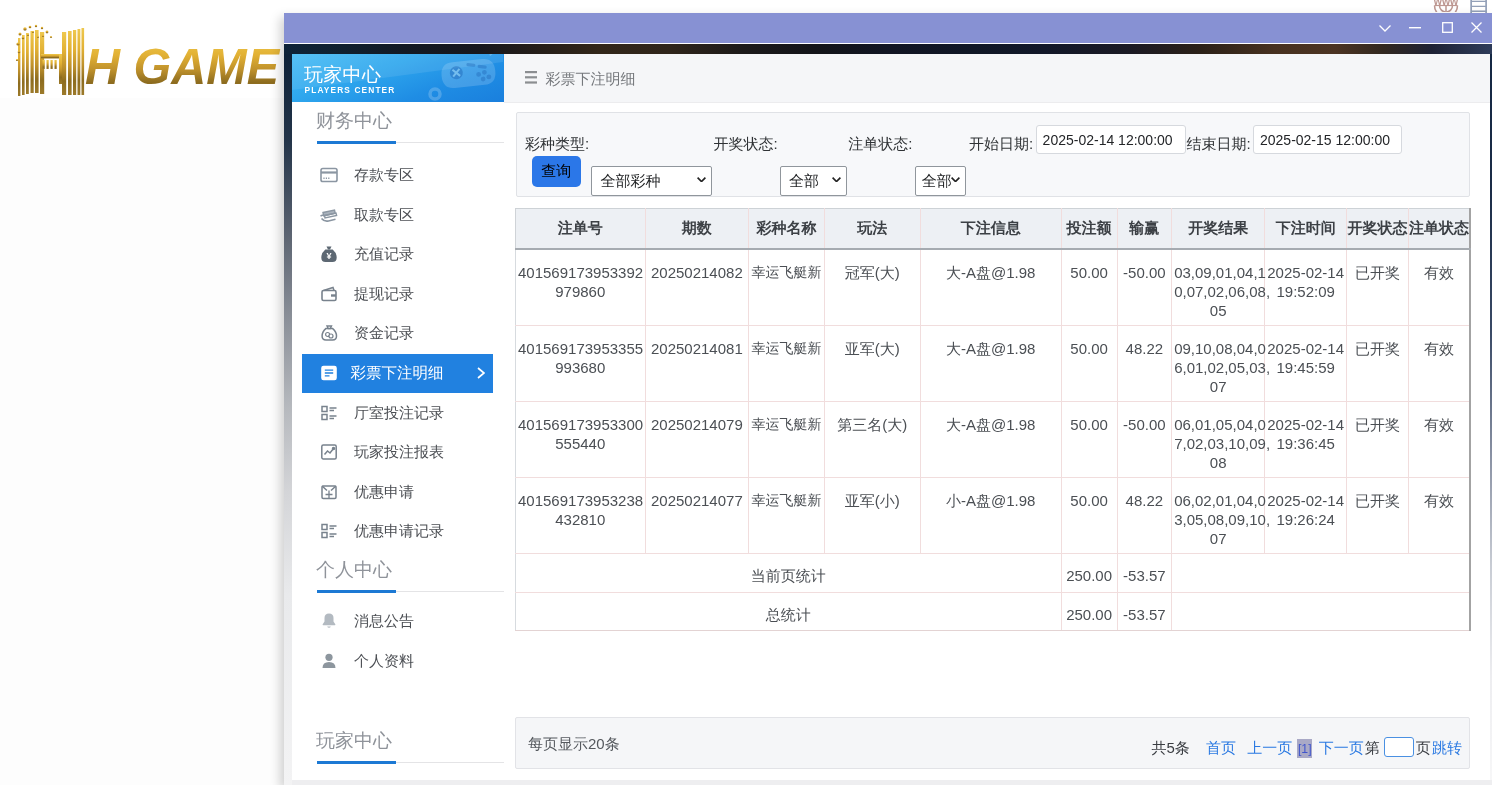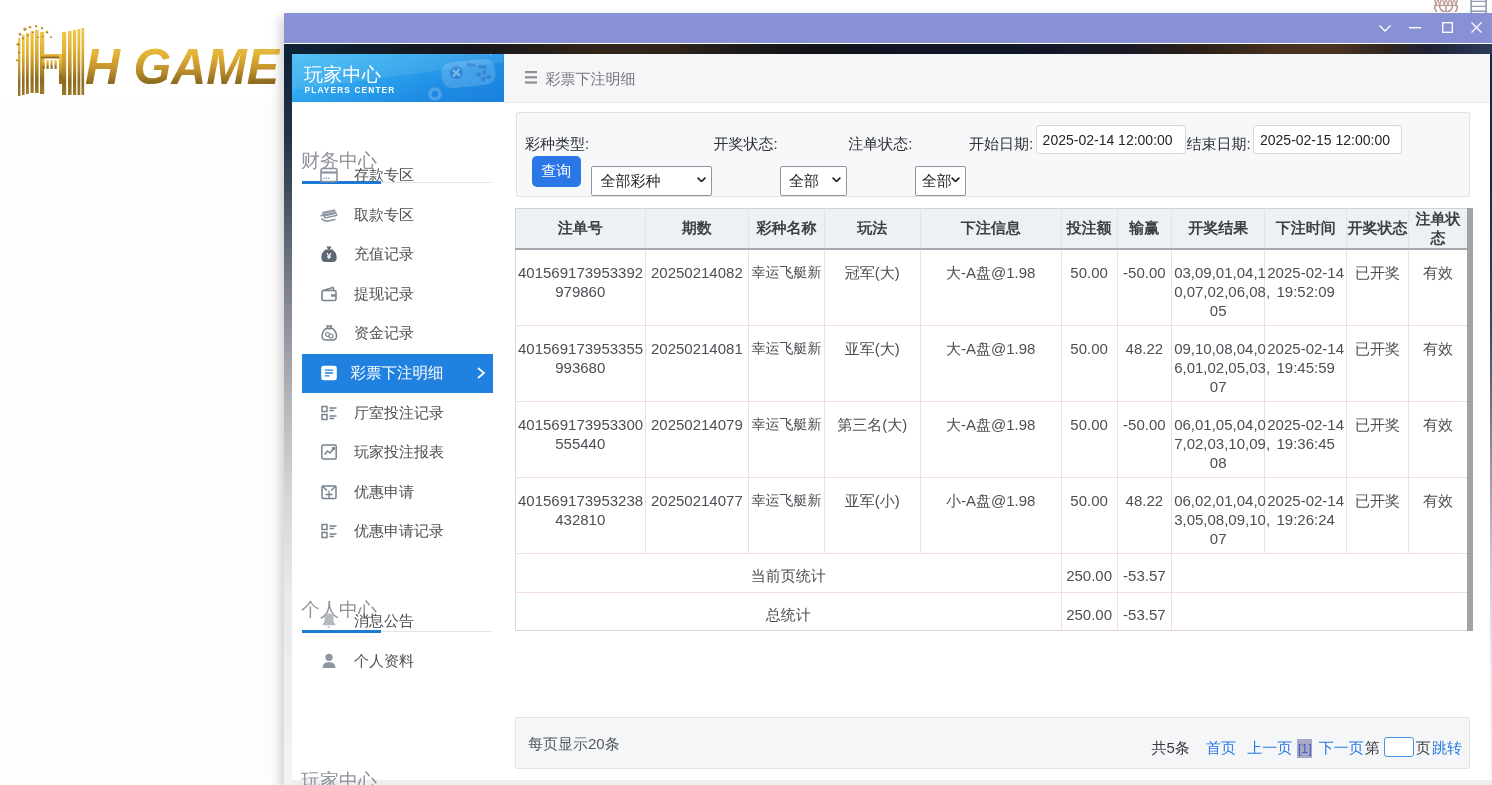--- a/index.html
+++ b/index.html
@@ -18,21 +18,21 @@
     background:linear-gradient(90deg,#0e2338 0%,#10202f 5%,#131a24 10%,#17171d 16%,#251e19 21%,#322619 26%,#2f251b 32%,#1c1a1a 38%,#131419 44%,#111523 50%,#101726 57%,#121829 63%,#1b1a24 70%,#2c2118 76%,#473120 82%,#4c3423 87%,#322820 91%,#1e2235 95%,#2e3c5a 100%);}
   #lstrip{left:0;top:40.7px;width:8px;height:731px;
     background:linear-gradient(180deg,#0d2137 0%,#24354a 12%,#5d6572 25%,#8a8f98 36%,#b5b8bd 48%,#d4d5d8 60%,#e9eaec 74%,#f3f3f4 100%);}
   #botstrip{left:8px;top:767.4px;width:1200px;height:4.6px;background:#eeeef0;}
   #rstrip{left:1205px;top:40.7px;width:3px;height:731px;
     background:linear-gradient(180deg,#152844 0%,#1b2c47 18%,#3a4a66 38%,#8a92a4 55%,#c8ccd4 70%,#ededf0 85%,#f7f7f8 100%);}
   
   #sidebar{left:8px;top:40.7px;width:211.5px;height:726.3px;background:#fff;}
   #sbhead{left:0;top:0;width:211.5px;height:48.8px;overflow:hidden;
     background:linear-gradient(160deg,#45bbf4 0%,#2fa8ee 35%,#1f8de4 70%,#1a7fdd 100%);}
-  .sbsect{position:absolute;left:0;width:211.5px;height:34px;margin-top:40px;}
+  .sbsect{position:absolute;left:15px;width:211.5px;height:34px;}
   .sbsect .t{position:absolute;left:9px;top:0;line-height:34px;font-size:19px;color:#8f939a;}
   .sbsect .gl{position:absolute;left:10px;right:13px;top:38.5px;height:1px;background:#e4e4e6;}
   .sbsect .bl{position:absolute;left:10px;top:37.5px;width:79px;height:2.5px;background:#1c79d4;}
   .mi{position:absolute;left:0;width:211.5px;height:39.6px;}
   .mi .ic{position:absolute;left:27px;top:50%;transform:translateY(-50%);width:20px;height:20px;}
   .mi .tx{position:absolute;left:62px;top:50%;transform:translateY(-50%);font-size:15px;color:#4b4e53;white-space:nowrap;}
   .mi.sel{left:9.8px;width:191.4px;background:#2181e0;}
   .mi.sel .ic{left:17px;}
   .mi.sel .tx{left:48.7px;color:#fff;font-size:15.5px;}
   
@@ -46,29 +46,29 @@
   #topbar{left:0;top:0;width:986px;height:48px;background:#f5f6f8;border-bottom:1px solid #ececee;}
   #tbtitle{left:42px;top:16px;font-size:15px;color:#75787c;}
   #filter{left:12.1px;top:57.9px;width:952px;height:83px;background:#f7f8fa;border:1px solid #e0e2e6;border-radius:2px;}
   .flabel{position:absolute;font-size:15px;color:#2f3235;top:22.3px;}
   .fsel{position:absolute;top:12.4px;height:30px;background:#fff;border:1px solid #90969c;border-radius:2px;box-sizing:border-box;margin-top:41px;}
   .fsel .st{position:absolute;left:8px;top:5px;font-size:15px;color:#1d1f21;}
   .fsel svg{position:absolute;right:5px;top:10px;}
   .finp{position:absolute;top:12.4px;height:29.3px;background:#fff;border:1px solid #d6d9de;border-radius:3px;box-sizing:border-box;}
   .finp .st{position:absolute;left:6px;top:6px;font-size:14px;color:#232528;white-space:nowrap;}
   #qbtn{left:15px;top:43.4px;width:49.5px;height:31px;background:#2b77e8;border-radius:5px;}
-  #qbtn span{position:absolute;left:50%;top:50%;transform:translate(-50%,-50%);font-size:15px;color:#ffffff;white-space:nowrap;}
+  #qbtn span{position:absolute;left:50%;top:50%;transform:translate(-50%,-50%);font-size:15px;color:#000000;white-space:nowrap;}
   
   #tbl{left:11.5px;top:154.3px;border-collapse:collapse;table-layout:fixed;width:955px;}
   #tbl th{background:#edf0f4;font-size:15px;font-weight:bold;color:#3c4045;border:1px solid #f1dddd;border-top:1px solid #cdd2d6;border-bottom:2px solid #a6abb1;height:38px;padding:0;text-align:center;}
   #tbl td{font-size:15px;color:#4b4f54;border:1px solid #f1dddd;text-align:center;vertical-align:top;padding:13px 2px 0 2px;line-height:19px;box-sizing:border-box;}
   #tbl{border:1px solid #cfd3d7;}
   #tbl th:first-child{border-left:1px solid #cfd3d7;}
   #tbl td:first-child{border-left:1px solid #d7dbdf;}
-  #tbl th:last-child,#tbl td:last-child{border-right:6px solid #a3a3a3;}
+  #tbl th:last-child,#tbl td:last-child{border-right:2px solid #a3a3a3;}
   #tbl tr:last-child td{border-bottom:1px solid #e3d3d3;}
   #tbl .sumrow td{padding-top:12px;}
   
   #pager{left:11.5px;top:663.5px;width:952.5px;height:50px;background:#f5f6f8;border:1px solid #e2e3e7;border-radius:2px;}
   #pgleft{left:12px;top:16.5px;font-size:15px;color:#55595e;}
   #pgright{position:absolute;right:6.5px;top:19px;font-size:15px;color:#3a3d42;white-space:nowrap;}
   #pgright .lnk{color:#2a79e2;text-align:center;}
   #pgright .cur{background:#a9a9c6;color:#4055cc;padding:2.5px 0.5px;font-size:12.3px;vertical-align:1px;}
   #pgright .jinp{display:inline-block;width:27.6px;height:18px;border:1px solid #4a90e2;border-radius:3px;background:#fff;vertical-align:-4px;margin:0 2px 0 4.4px;}
   .gap{display:inline-block;width:9px;}

